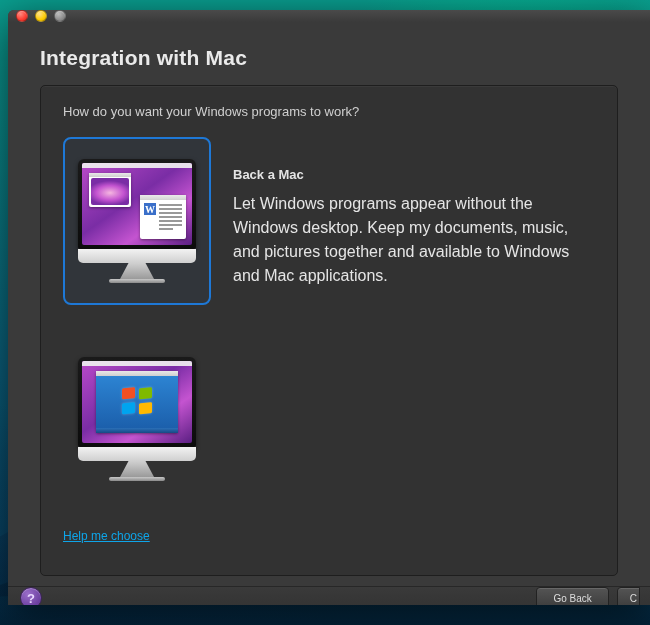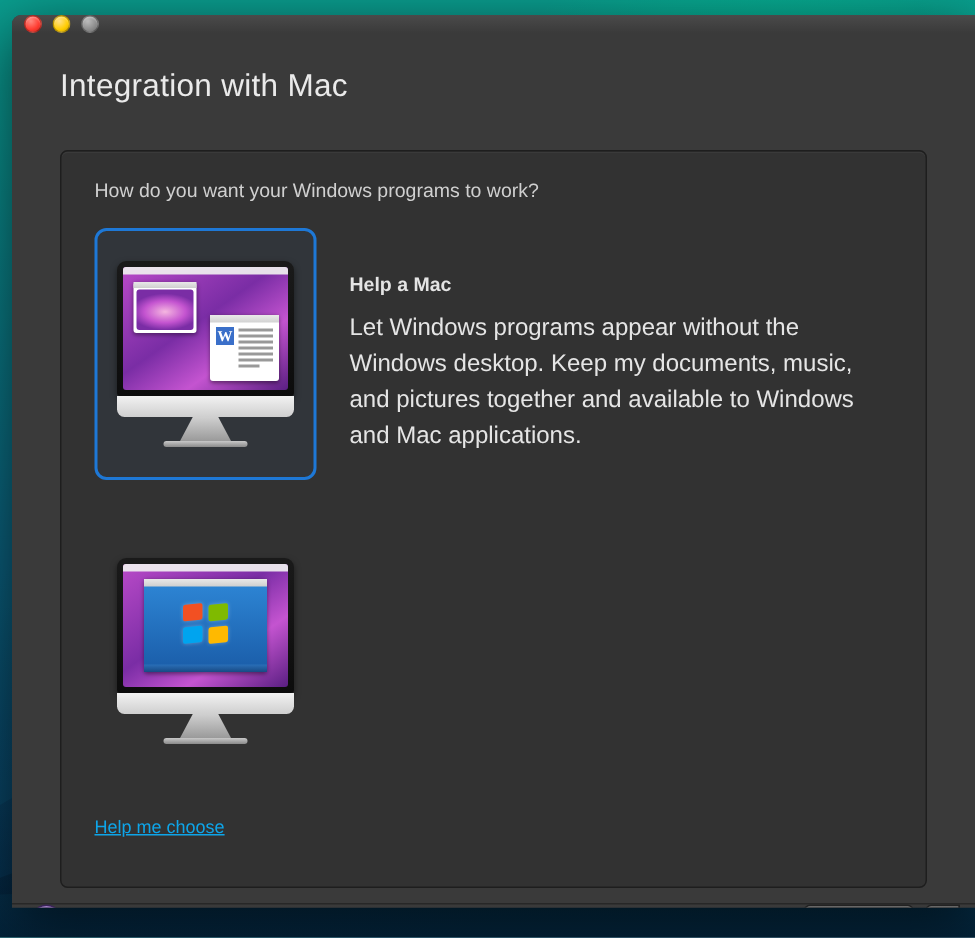--- a/index.html
+++ b/index.html
@@ -66,23 +66,23 @@
 
     .content {
       flex: 1;
       padding: 24px 32px 10px 32px;
       color: #ccc;
       display: flex;
       flex-direction: column;
     }
     .page-title {
       font-size: 21px;
-      font-weight: 400;
+      font-weight: 700;
       color: #eaeaea;
-      margin-bottom: 16px;
+      margin-bottom: 1px;
       letter-spacing: 0.2px;
     }
     .inner-panel {
       margin-top: 14px;
       background: #323232;
       border: 1px solid #1e1e1e;
       border-radius: 5px;
       padding: 18px 22px 31px 22px;
       flex: 1;
       box-shadow: inset 0 1px 0 rgba(255,255,255,0.04);
@@ -318,21 +318,21 @@
                       </div>
                   </div>
                 </div>
               </div>
               <div class="imac-chin"></div>
               <div class="imac-stand"></div>
               <div class="imac-base"></div>
             </div>
           </div>
           <div class="option-text">
-            <div class="option-title">Help a Mac</div>
+            <div class="option-title">Back a Mac</div>
             <div class="option-desc">Let Windows programs appear without the Windows desktop. Keep my documents, music, and pictures together and available to Windows and Mac applications.</div>
           </div>
         </div>
 
         <div class="option">
           <div class="option-tile">
             <div class="imac">
               <div class="imac-screen">
                 <div class="imac-display">
                   <div class="mac-menubar"></div>

